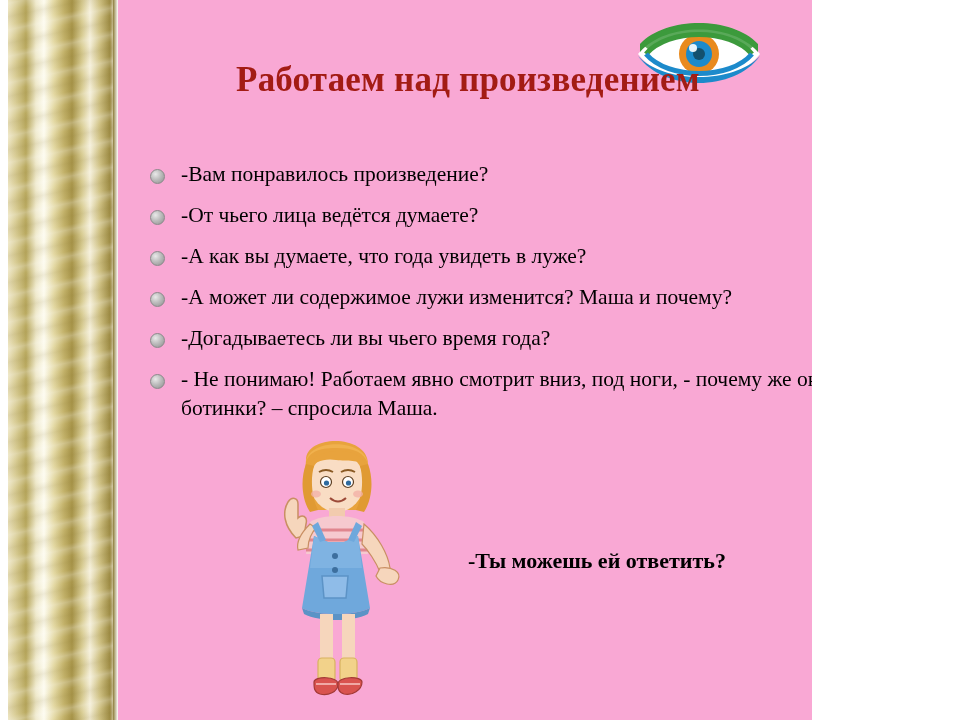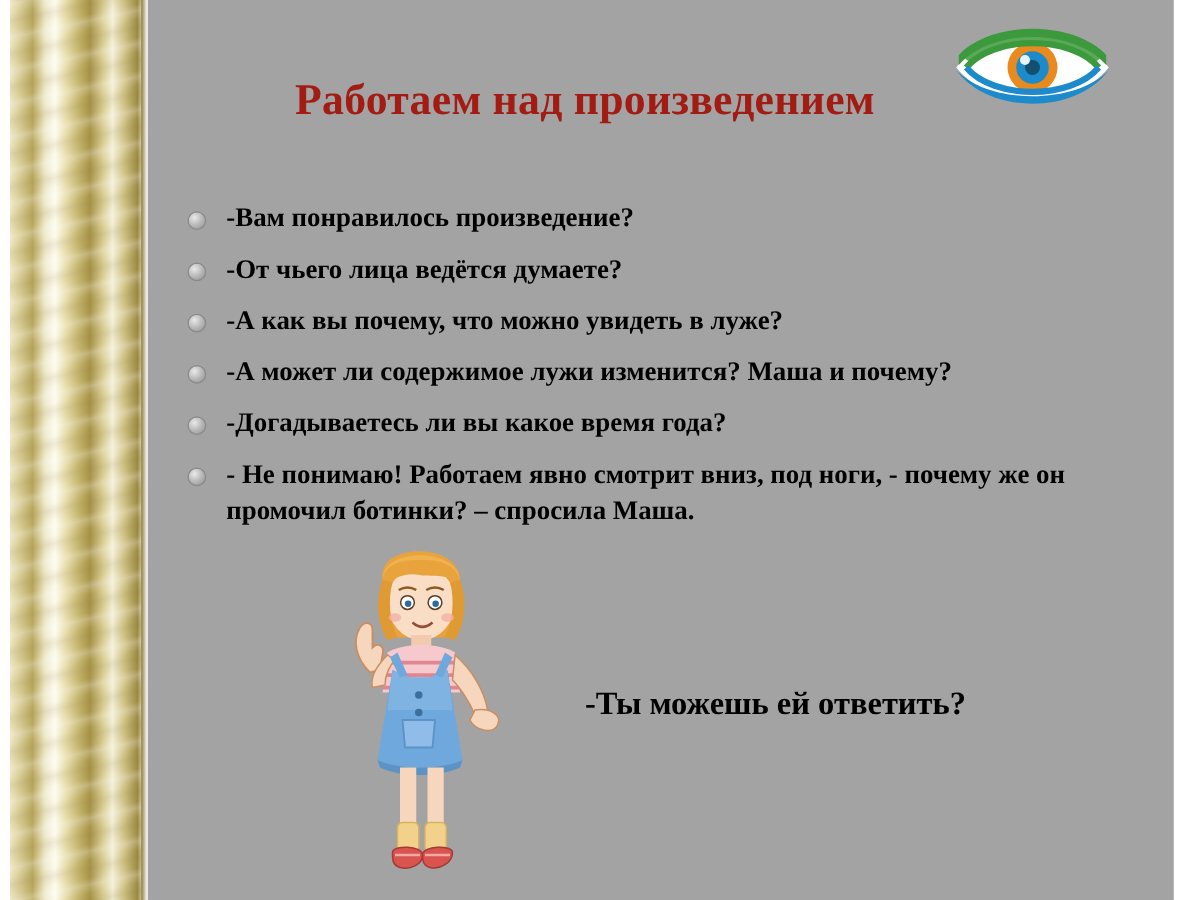--- a/index.html
+++ b/index.html
@@ -8,23 +8,23 @@
     background: #ffffff;
   }
   body {
     width: 960px;
     height: 720px;
     overflow: hidden;
     font-family: "Liberation Serif", serif;
   }
   .slide {
     position: relative;
-    width: 939px;
+    width: 812px;
     height: 720px;
-    background: #a3a3a3;
+    background: #f9a8d4;
     overflow: hidden;
   }
 
   
   .left-band {
     position: absolute;
     left: 0;
     top: 0;
     width: 118px;
     height: 720px;
@@ -105,21 +105,21 @@
     width: 13px;
     height: 13px;
     border-radius: 50%;
     margin-top: 9px;
     margin-right: 16px;
     background: radial-gradient(circle at 35% 32%, #e9e9e9 0%, #bdbdbd 45%, #8e8e8e 100%);
     border: 1px solid #8a8a8a;
   }
   .bullet-text {
     font-family: "Liberation Serif", serif;
-    font-weight: bold;
+    font-weight: normal;
     font-size: 21.5px;
     line-height: 29px;
     color: #000000;
   }
 
   
   .girl {
     position: absolute;
     left: 236px;
     top: 418px;
@@ -127,21 +127,21 @@
     height: 300px;
   }
 
   
   .caption {
     position: absolute;
     left: 468px;
     top: 548px;
     font-family: "Liberation Serif", serif;
     font-weight: bold;
-    font-size: 26px;
+    font-size: 22px;
     color: #000000;
   }
 </style>
 </head>
 <body>
 
 <div class="slide">
 
   <div class="left-band">
     <div class="gloss"></div>
@@ -171,29 +171,29 @@
     <div class="bullet-row">
       <span class="bullet-dot"></span>
       <span class="bullet-text">-Вам понравилось произведение?</span>
     </div>
     <div class="bullet-row">
       <span class="bullet-dot"></span>
       <span class="bullet-text">-От чьего лица ведётся думаете?</span>
     </div>
     <div class="bullet-row">
       <span class="bullet-dot"></span>
-      <span class="bullet-text">-А как вы почему, что можно увидеть в луже?</span>
+      <span class="bullet-text">-А как вы думаете, что года увидеть в луже?</span>
     </div>
     <div class="bullet-row">
       <span class="bullet-dot"></span>
       <span class="bullet-text">-А может ли содержимое лужи изменится? Маша и почему?</span>
     </div>
     <div class="bullet-row">
       <span class="bullet-dot"></span>
-      <span class="bullet-text">-Догадываетесь ли вы какое время года?</span>
+      <span class="bullet-text">-Догадываетесь ли вы чьего время года?</span>
     </div>
     <div class="bullet-row">
       <span class="bullet-dot"></span>
       <span class="bullet-text">-  Не понимаю!  Работаем явно смотрит вниз, под ноги, - почему же он промочил ботинки? – спросила Маша.</span>
     </div>
   </div>
 
   <div class="girl">
     <svg viewBox="0 0 200 300" width="200" height="300" xmlns="http://www.w3.org/2000/svg">
 

